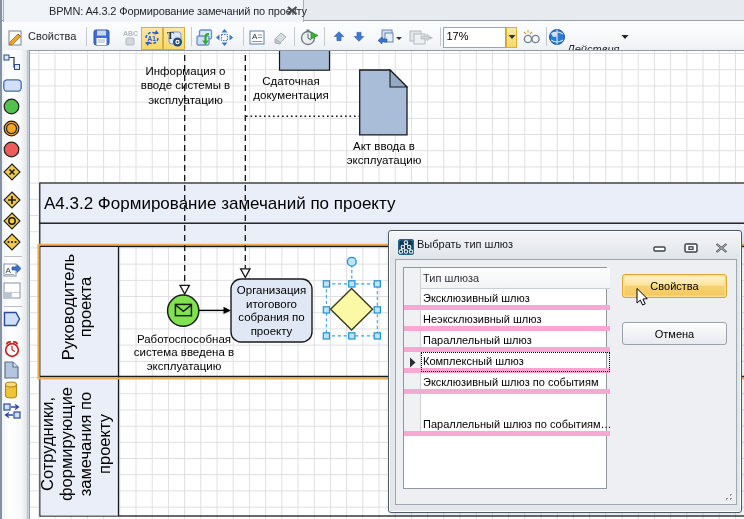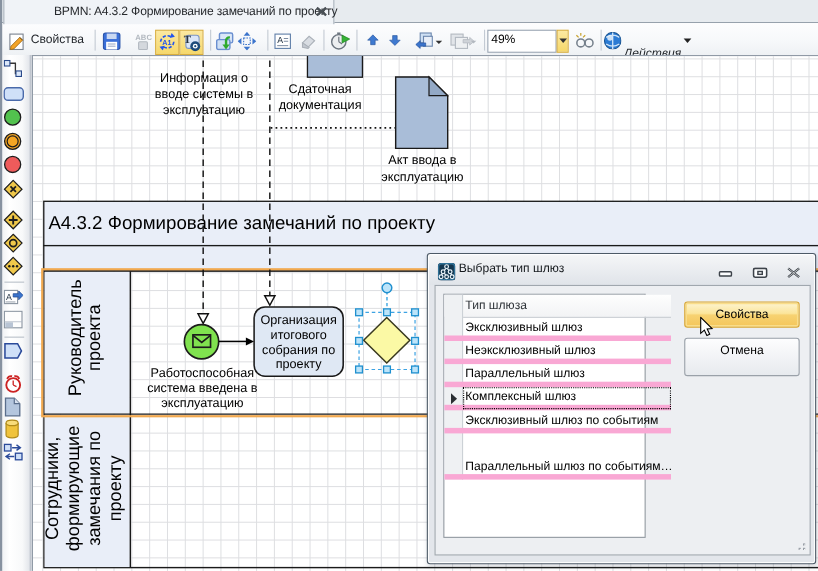--- a/index.html
+++ b/index.html
@@ -15,30 +15,30 @@
 #tbtext { position:absolute; left:28px; top:8.5px; font-size:11px; color:#1f2328; }
 #acttext { position:absolute; left:567px; top:22px; font-size:11px; color:#1f2328;font-style:italic; }
 #sidebar { position:absolute; left:0; top:50px; width:29px; height:469px; background:linear-gradient(90deg,#eceef1 0,#ffffff 30%,#f8f9fa 70%,#e2e5ea 93%,#c7ccd4 100%); }
 .sicon { position:absolute; left:3px; }
 .ssep { position:absolute; left:4px; width:18px; height:1px; background:#b9c0c9; }
 #leftedge { position:absolute; left:0; top:0; width:2px; height:519px; background:#8792a0; }
 #canvas { position:absolute; left:29px; top:50px; width:715px; height:469px; border-top:1px solid #909aa6; border-left:1px solid #909aa6; background:#fff; overflow:hidden; }
 #dlg { position:absolute; left:388px; top:230px; width:354px; height:283px; background:linear-gradient(#f5f6f8,#e0e4e9 28px,#e3e6eb 28px); border:1.5px solid #4d5a67; border-radius:3px; box-shadow:inset 0 0 0 1px rgba(255,255,255,0.9), 1px 2px 4px rgba(60,70,90,0.18); }
 #dlg-title { position:absolute; left:11px; top:7px; font-size:11px; color:#15191d; }
 #dlg-client { position:absolute; left:6px; top:28px; width:342px; height:245.5px; background:#edeff2; border:1px solid #a0a7ae; }
-#grid { position:absolute; left:7px; top:6.5px; width:184px; height:222px; background:#fff; border:1px solid #8f979f; }
+#grid { position:absolute; left:7px; top:6.5px; width:204px; height:222px; background:#fff; border:1px solid #8f979f; }
 #grid-rowhdr { position:absolute; left:0; top:0; width:16.5px; height:168px; background:#eff1f3; border-right:1px solid #ccd1d6; }
 .grow { position:absolute; left:0; width:206px; height:21px; border-bottom:5px solid #f9a8d4; }
 .grow span { position:absolute; left:19px; top:3.5px; font-size:11px; color:#000; white-space:nowrap; }
 #ghdr { position:absolute; left:0; top:0; width:206px; height:21px; background:linear-gradient(#fefefe,#f2f3f5); border-bottom:1px solid #c9ced3; }
 #ghdr span { position:absolute; left:19px; top:4.5px; font-size:11px; color:#2e3338; }
 #gfocus { position:absolute; left:17px; top:84.5px; width:189px; height:20px; border:1px dotted #000; }
 .btn { position:absolute; left:226px; width:105px; text-align:center; font-size:11px; color:#000; border-radius:3px; }
 #btn1 { top:14px; height:24px; line-height:23px; background:linear-gradient(#fdf4d2,#fbe59b 45%,#f7d272 52%,#f4c65a); border:1px solid #d8a633; box-shadow:inset 0 0 0 1.5px #f9dd8a; }
-#btn2 { top:47px; height:35px; line-height:22px; background:linear-gradient(#fdfdfe,#e7eaee); border:1px solid #9aa1a9; }
+#btn2 { top:62px; height:23px; line-height:22px; background:linear-gradient(#fdfdfe,#e7eaee); border:1px solid #9aa1a9; }
 </style>
 </head>
 <body>
 <div id="tabbar">
     <div id="tab">
       <span>BPMN: A4.3.2 Формирование замечаний по проекту</span>
 <svg style="position:absolute; left:283px; top:6px" width="11" height="9" viewBox="0 0 11 9">
         <path d="M1 1 L9.5 8 M9.5 1 L1 8" stroke="#4a5056" stroke-width="2.2"></path>
       </svg>
 </div>
@@ -124,21 +124,21 @@
       <path d="M20 8 l3 3 3-3z" fill="#333"></path>
     </svg>
 <svg class="ticon" style="left:408px" width="26" height="17" viewBox="0 0 26 17">
       <rect x="2" y="2" width="11" height="10" fill="#e2e5e9" stroke="#b3b9c0"></rect>
       <rect x="6" y="5" width="11" height="10" fill="#eef0f2" stroke="#b3b9c0"></rect>
       <path d="M13 7 h6 v-2 l4 3.5 -4 3.5 v-2 h-6z" fill="#cfd3d8" stroke="#b3b9c0" stroke-width="0.7"></path>
       <path d="M20 8 l2.5 2.5 2.5-2.5z" fill="#b3b9c0"></path>
     </svg>
 <div class="tsep" style="left:439.5px"></div>
 <div style="position:absolute; left:442.5px; top:5.5px; width:63.5px; height:21px; background:#fff; border:1px solid #9aa5b3;"></div>
-<div style="position:absolute; left:446.5px; top:9px; font-size:11px; color:#000;">49%</div>
+<div style="position:absolute; left:446.5px; top:9px; font-size:11px; color:#000;">17%</div>
 <div style="position:absolute; left:506px; top:5.5px; width:11px; height:21px; background:linear-gradient(#fce9a2,#f6d869); border:1px solid #d9ae3c;"></div>
 <svg style="position:absolute; left:507.5px; top:13px" width="8" height="6" viewBox="0 0 8 6">
       <path d="M0.5 1 l3.5 4 3.5-4z" fill="#333"></path>
     </svg>
 <svg class="ticon" style="left:522px" width="18" height="17" viewBox="0 0 18 17">
       <g fill="none">
         <circle cx="6" cy="10" r="3.6" stroke="#76808c" stroke-width="1.4"></circle>
         <circle cx="13.5" cy="10" r="3.6" stroke="#76808c" stroke-width="1.4"></circle>
         <path d="M9.6 10 h0.6" stroke="#76808c" stroke-width="1.2"></path>
       </g>

